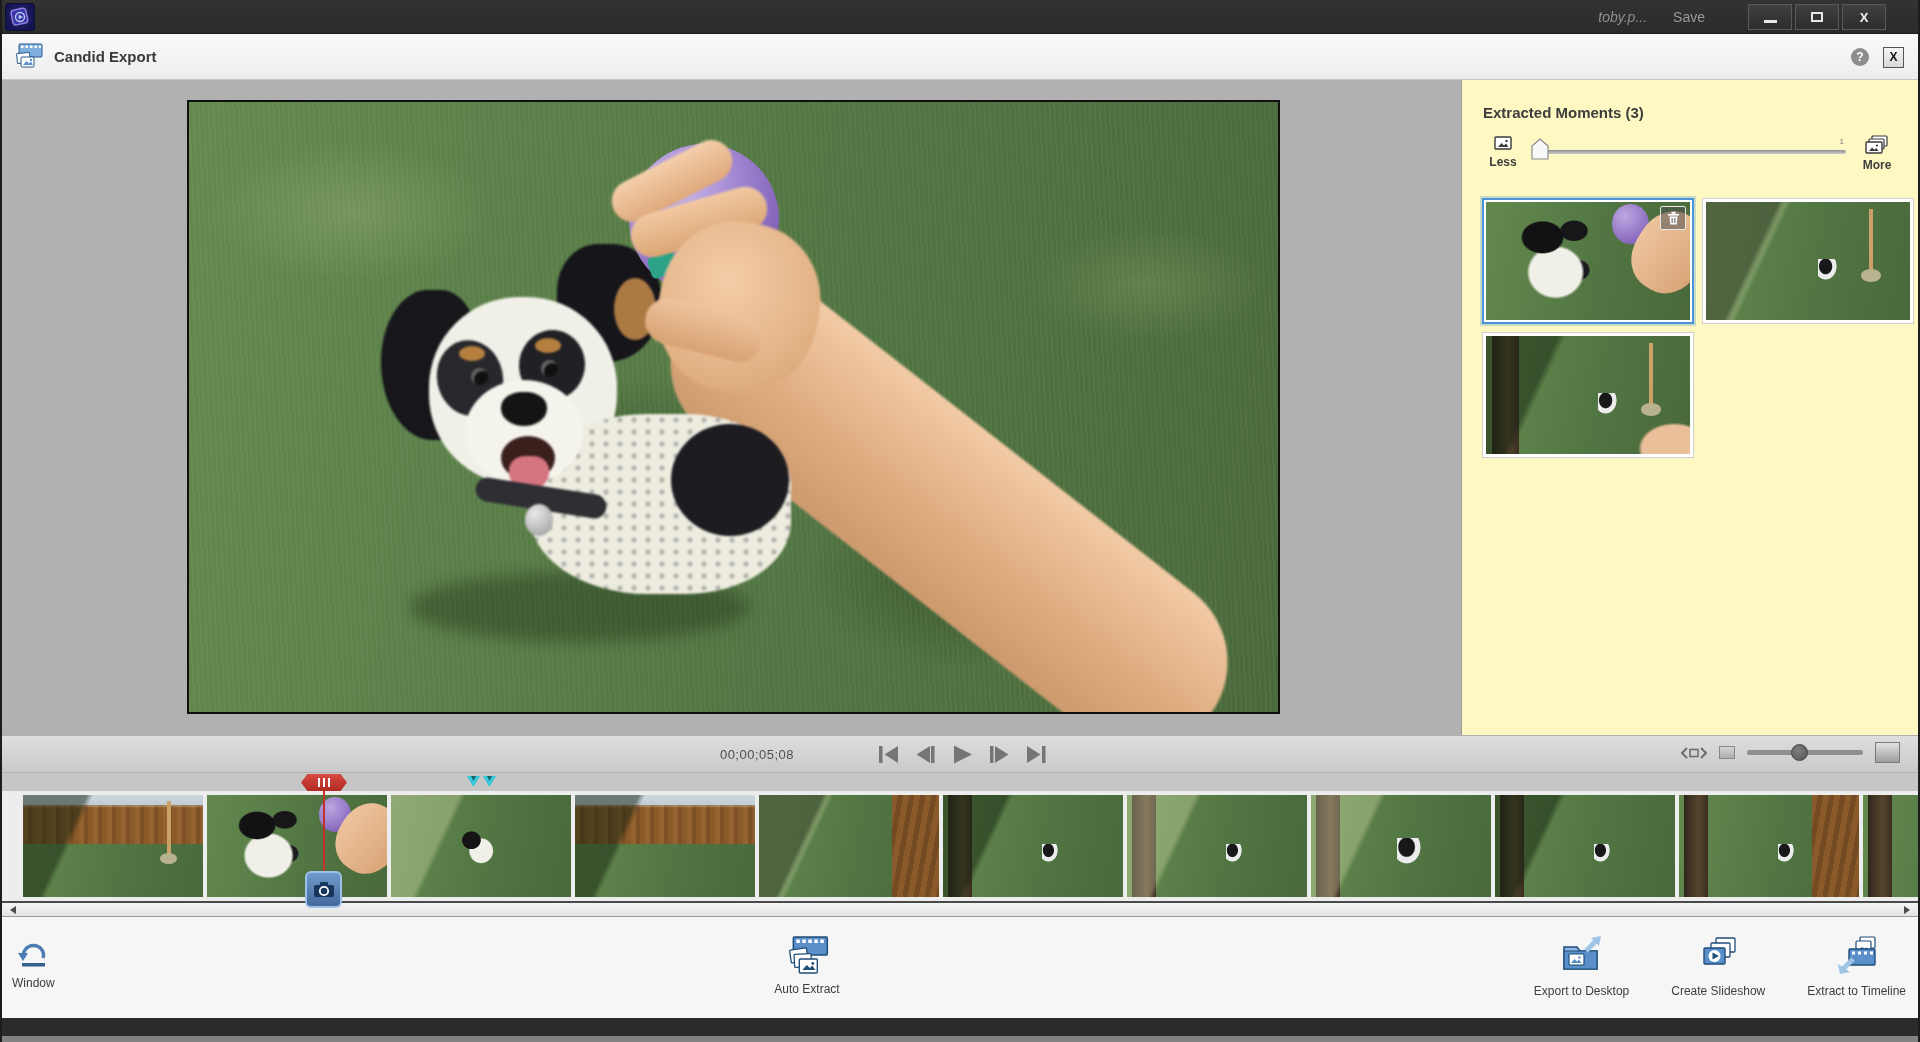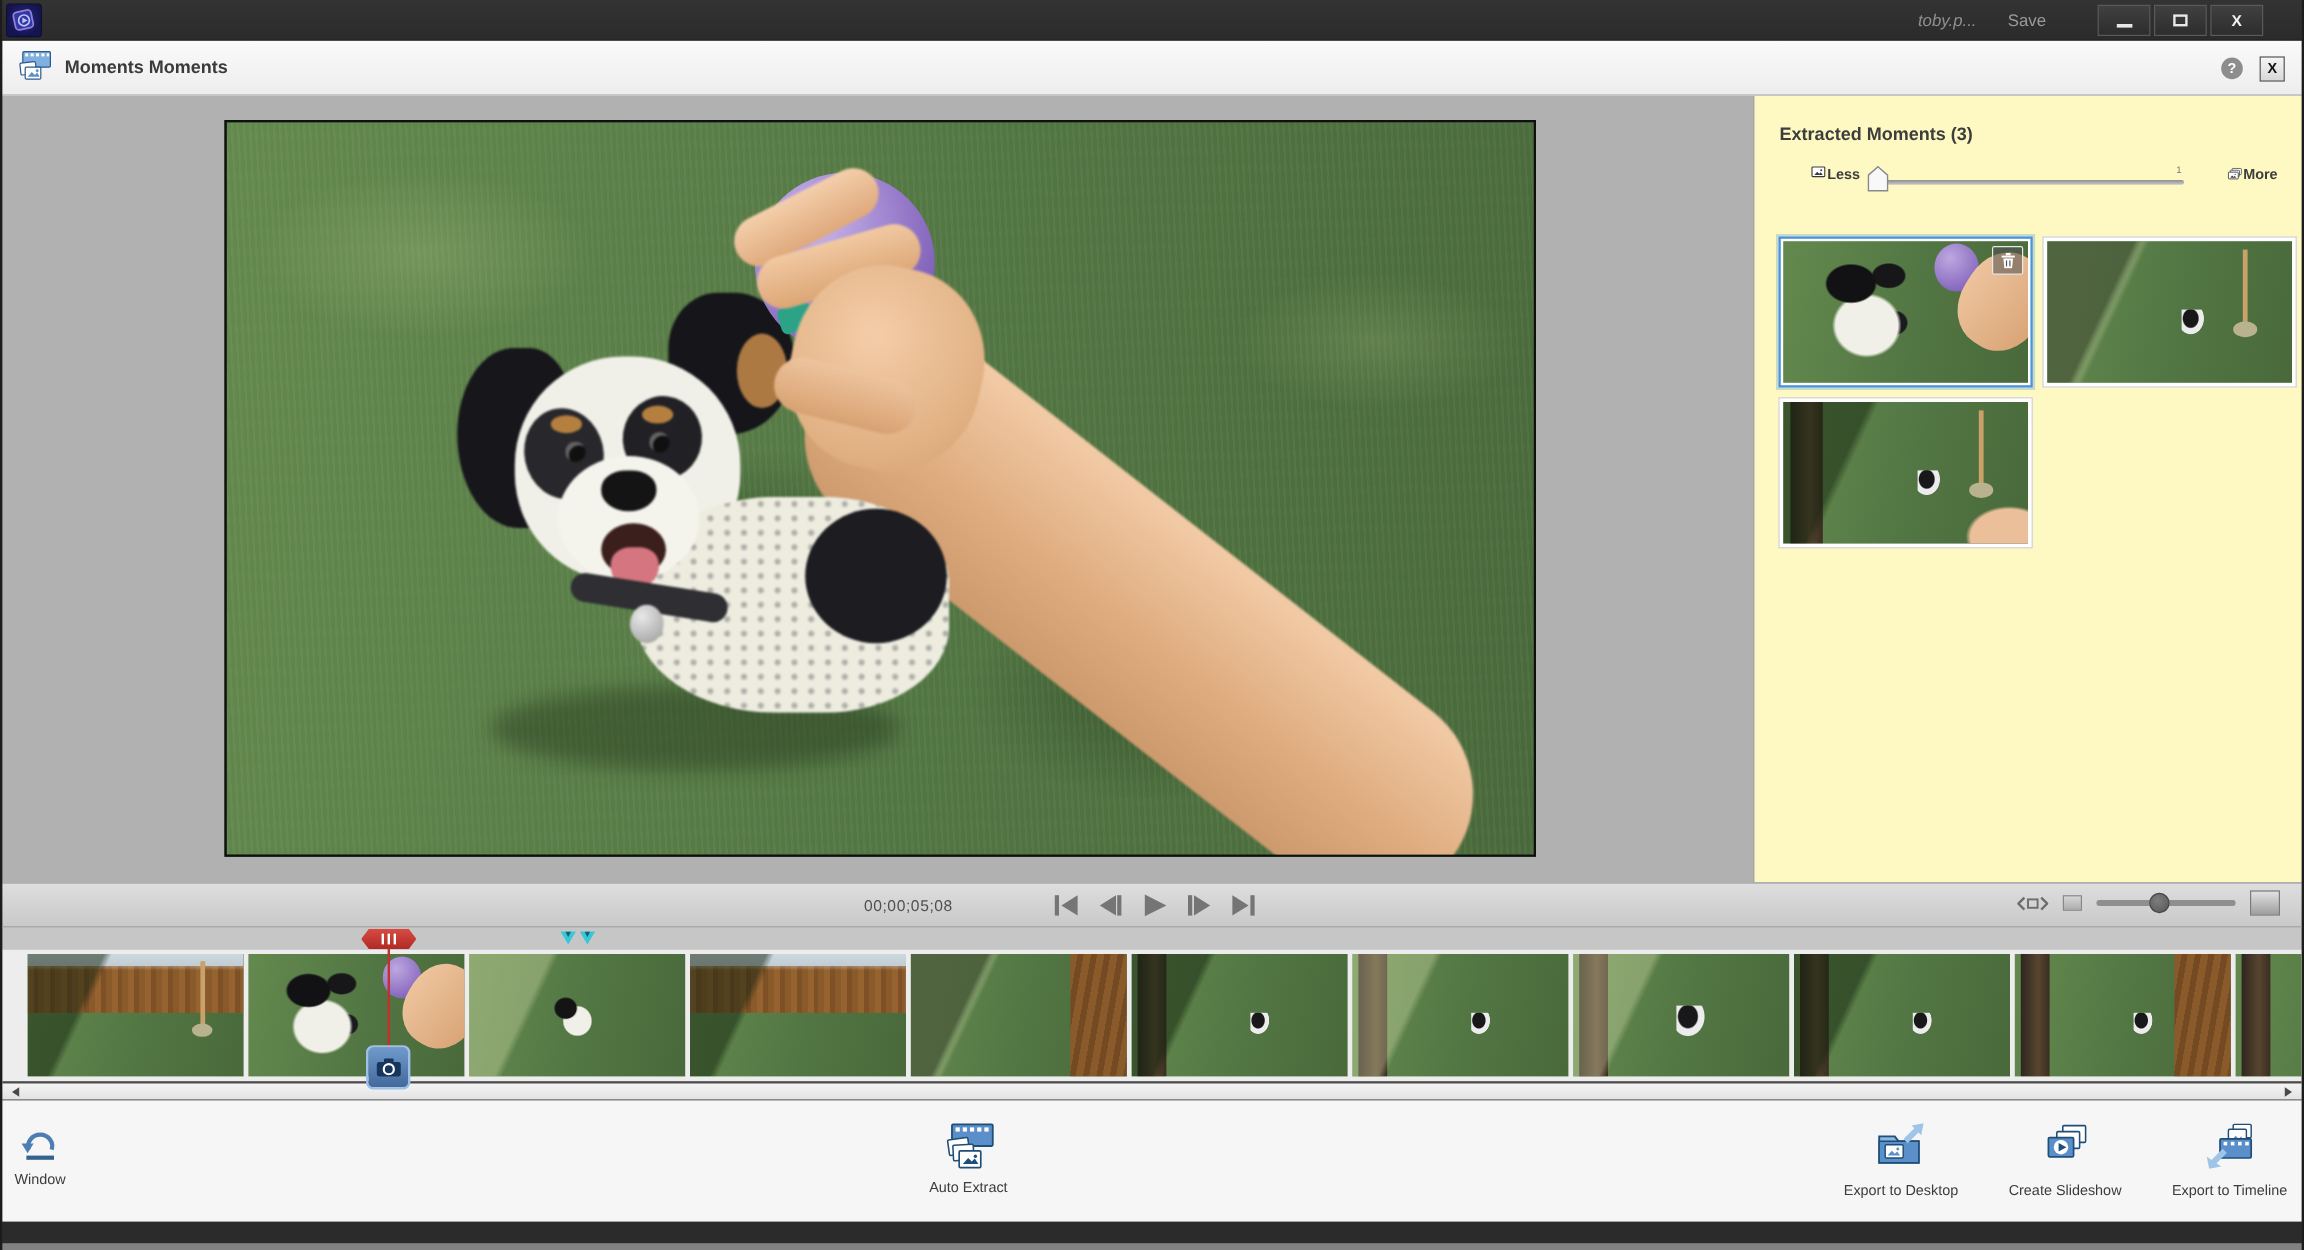--- a/index.html
+++ b/index.html
@@ -76,21 +76,21 @@
             background-image:radial-gradient(circle, rgba(60,60,72,.35) 2px, rgba(0,0,0,0) 3px); background-size:14px 12px;
             border-radius:45% 40% 40% 45%; }
   .d-bpatch { left:292px; top:182px; width:118px; height:112px; background:#1c1c21; border-radius:50%; }
   .d-collar { left:96px; top:244px; width:132px; height:24px; background:#2e2e33; border-radius:12px; transform:rotate(9deg); }
   .d-tag { left:146px; top:262px; width:28px; height:32px; background:radial-gradient(circle at 35% 30%, #e8e8e8, #9a9a9a); border-radius:50%; }
 
   
   .right-panel { width:457px; background:#fef9c3; border-left:1px solid #9a9a9a; padding-top:24px; }
   .rp-title { font-size:15px; font-weight:bold; color:#3d3d3d; padding-left:21px; }
   .rp-slider-row { display:flex; align-items:flex-start; padding:14px 20px 0 20px; }
-  .rp-end { display:flex; flex-direction:row; align-items:flex-start; width:42px;margin-left:26px; }
+  .rp-end { display:flex; flex-direction:column; align-items:center; width:42px; }
   .rp-end .lbl { font-size:12px; font-weight:bold; color:#3d3d3d; margin-top:3px; }
   .rp-track-wrap { flex:1; position:relative; height:36px; margin:0 10px; }
   .rp-track { position:absolute; left:0; right:0; top:15px; height:4px; background:linear-gradient(#8f8f8f,#c9c9c9); border-radius:2px; }
   .rp-tick { position:absolute; right:2px; top:2px; font-size:8px; color:#777; }
   .rp-handle { position:absolute; top:3px; margin-left:-9px; }
   .thumb-grid { display:flex; flex-wrap:wrap; gap:8px; padding:26px 0 0 20px; width:456px; }
   .thumb { width:212px; height:126px; background:#fff; border:1px solid #d0d0d0; padding:3px; position:relative; }
   .thumb.selected { border:2px solid #4d94d6; padding:2px; box-shadow:0 0 0 2px rgba(77,148,214,.3); }
   .thumb .img { position:relative; width:100%; height:100%; overflow:hidden; background:linear-gradient(100deg,#64894e,#527643 55%,#49693a); }
   .trash-btn { position:absolute; top:6px; right:6px; width:26px; height:24px; background:rgba(80,80,80,.55); border:1px solid #e8e8e8; border-radius:2px; display:flex; align-items:center; justify-content:center; z-index:3; }
@@ -196,21 +196,21 @@
           <rect x="11.5" y="3.5" width="2.5" height="2.5" fill="#fff"></rect>
         <rect x="16" y="3.5" width="2.5" height="2.5" fill="#fff"></rect>
           <rect x="20.5" y="3.5" width="2.5" height="2.5" fill="#fff"></rect>
           <rect x="25" y="3.5" width="2" height="2.5" fill="#fff"></rect>
         <rect x="3" y="11" width="13" height="10" rx="1" fill="#fff" stroke="#2c5a8c" transform="rotate(-6 9 16)"></rect>
         <rect x="7" y="15" width="13" height="10" rx="1" fill="#fff" stroke="#2c5a8c"></rect>
         <path d="M9 23 l3.5-4 l2.5 2.5 l2-2 l2 3.5 z" fill="#5b8fc9"></path>
           <circle cx="17" cy="18" r="1.2" fill="#5b8fc9"></circle>
       </svg>
     </span>
-    <span class="panel-title">Moments Moments</span>
+    <span class="panel-title">Candid Export</span>
     <span class="ph-right">
       <span class="help-btn">?</span>
       <span class="close-btn">X</span>
     </span>
   </div>
 
   <div class="content">
     <div class="preview-area">
       <div id="video">
         <div class="grass art"></div>
@@ -495,21 +495,21 @@
               <rect x="21" y="6" width="15" height="11" rx="1" fill="#fff" stroke="#1f4e79" stroke-width="1.2"></rect>
               <path d="M24 15 l3-3.5 l2.5 2.5 l2-2 l2 3 z" fill="#5b8fc9"></path>
               <rect x="14" y="14" width="26" height="16" rx="1" fill="#5b8fc9" stroke="#1f4e79" stroke-width="1.4"></rect>
               <rect x="17" y="16.5" width="3" height="3" fill="#fff"></rect>
               <rect x="23" y="16.5" width="3" height="3" fill="#fff"></rect>
               <rect x="29" y="16.5" width="3" height="3" fill="#fff"></rect>
               <rect x="35" y="16.5" width="3" height="3" fill="#fff"></rect>
               <path d="M18 24 L7 35" stroke="#9ec4e8" stroke-width="5"></path>
               <polygon points="3,29 5,39 15,37" fill="#9ec4e8"></polygon>
             </svg></span>
-          <span class="a-label">Export to Timeline</span>
+          <span class="a-label">Extract to Timeline</span>
         </div>
       </div>
   </div>
 
   <div class="win-bottom"></div>
   <div class="win-base"></div>
 
 </div>
 
 </body></html>

